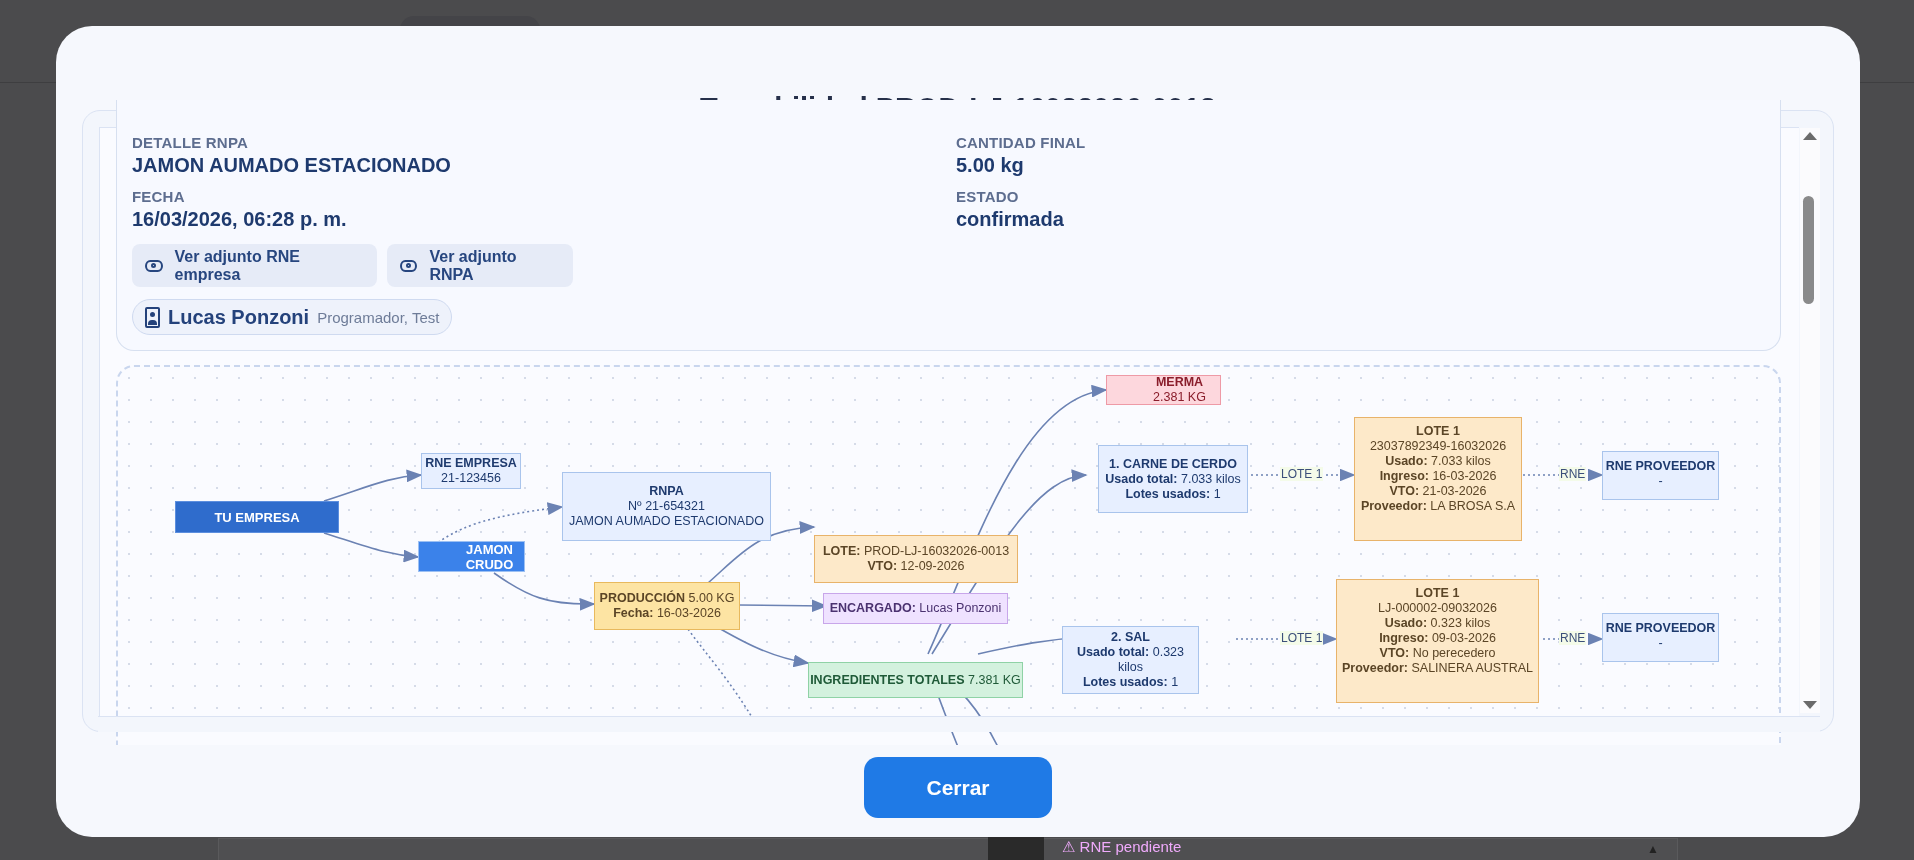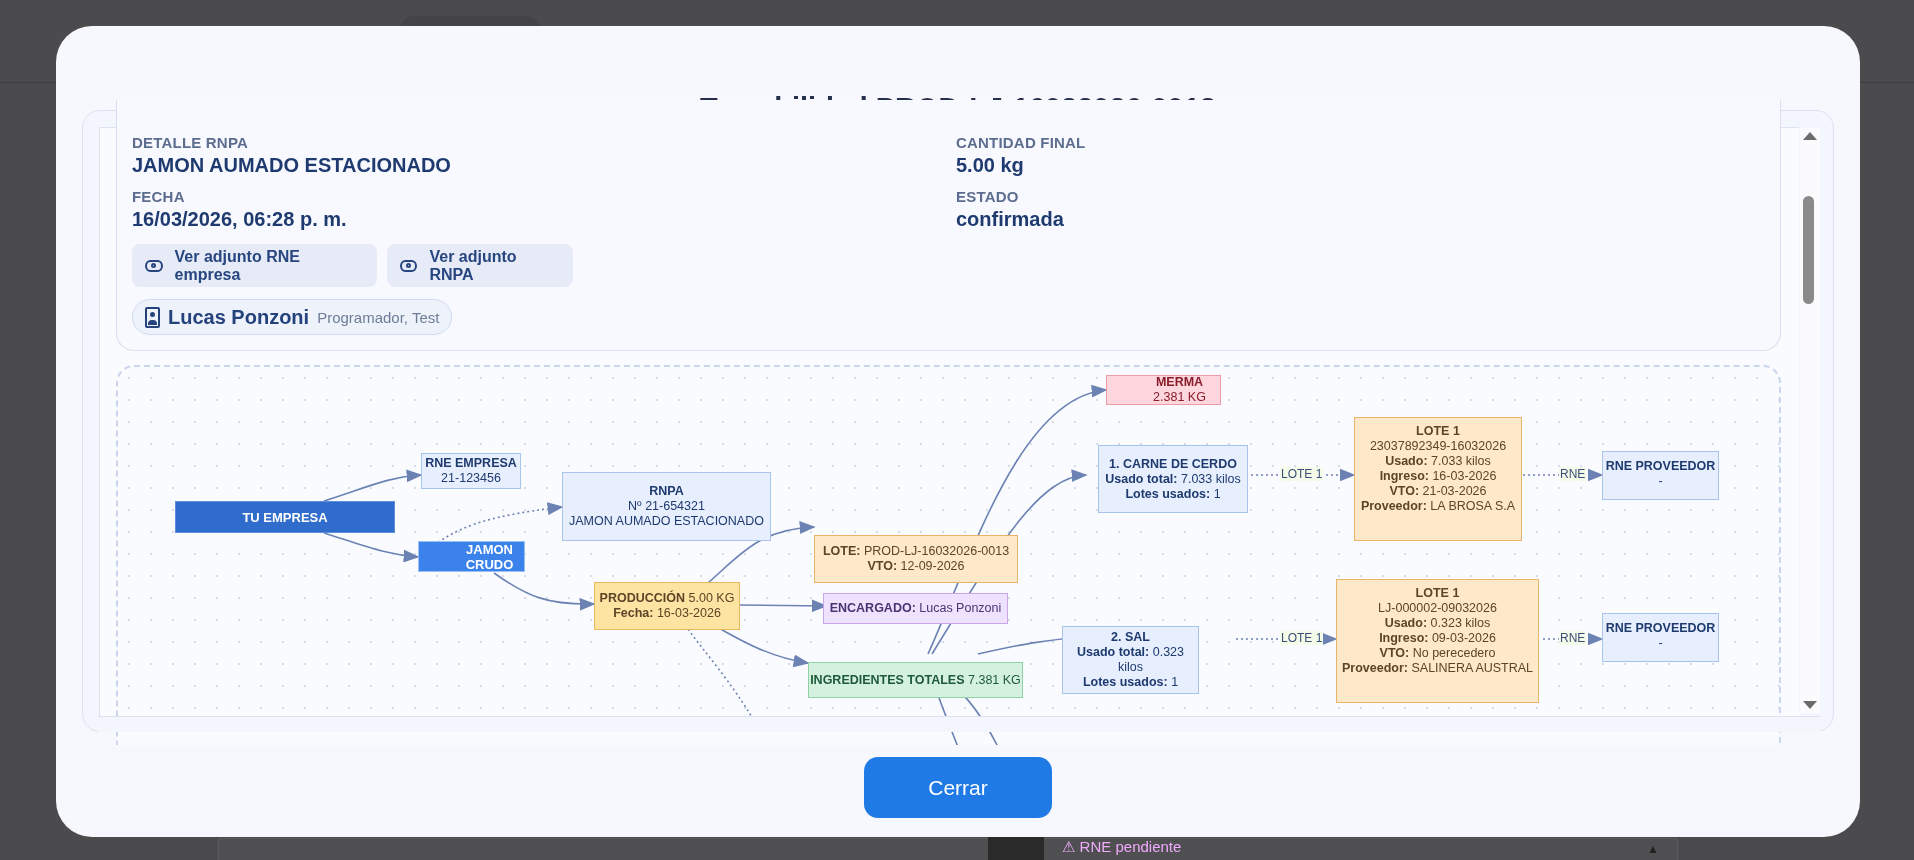--- a/index.html
+++ b/index.html
@@ -49,21 +49,21 @@
   .n-light { background: #e7efff; border: 1.5px solid #a9c4ec; color: #1e3a6e; }
   .n-light .t { font-weight: 700; color: #1e3a6e; }
   .n-lote { background: #fde9c9; border: 1.5px solid #e8b36a; color: #5b4526; }
   .n-prod { background: #fde4a3; border: 1.5px solid #e8b95d; color: #5b4526; }
   .n-purple { background: #efe2ff; border: 1.5px solid #c8a6ea; color: #4b3270; }
   .n-green { background: #d3f1de; border: 1.5px solid #8fd2a6; color: #1f5a38; }
   .n-red { background: #fdd7dd; border: 1.5px solid #ee9aa6; color: #8a1d2b; }
 
   .edge-label { position: absolute; font-size: 12px; color: #3b4f7a; background: #f4fbe9; padding: 0 1px; }
 
-  .btn-close { position: absolute; left: 864px; top: 757px; width: 188px; height: 61px; background: #1f7ae6; border-radius: 14px; color: #fff; font-size: 21px; font-weight: 400; display: flex; align-items: center; justify-content: center; }
+  .btn-close { position: absolute; left: 864px; top: 757px; width: 188px; height: 61px; background: #1f7ae6; border-radius: 14px; color: #fff; font-size: 21px; font-weight: 700; display: flex; align-items: center; justify-content: center; }
 </style>
 </head>
 <body>
 
 <div class="bg-app">
   <div class="bg-top"></div>
   <div class="bg-pill"></div>
   <div class="bg-bottom-card"></div>
   <div class="bg-bottom-icon"></div>
   <div class="bg-bottom-text">⚠ RNE pendiente</div>
@@ -149,21 +149,21 @@
       <path d="M1405,108 L1484,108" stroke-dasharray="2,3" marker-end="url(#arr)"></path>
       <path d="M1425,272 L1484,272" stroke-dasharray="2,3" marker-end="url(#arr)"></path>
     </g>
   </svg>
 
   <div class="edge-label" style="left:1162px;top:100px;">LOTE 1</div>
   <div class="edge-label" style="left:1162px;top:264px;">LOTE 1</div>
   <div class="edge-label" style="left:1441px;top:100px;">RNE</div>
   <div class="edge-label" style="left:1441px;top:264px;">RNE</div>
 
-  <div class="node n-blue-dark" style="left:57px;top:134px;width:220px;height:32px;">TU EMPRESA</div>
+  <div class="node n-blue-dark" style="left:57px;top:134px;width:164px;height:32px;">TU EMPRESA</div>
 
   <div class="node n-light" style="left:303px;top:86px;width:100px;height:36px;">
     <span class="t">RNE EMPRESA</span>
     <span>21-123456</span>
   </div>
 
   <div class="node n-blue" style="left:300px;top:174px;width:107px;height:31px;padding-left:36px;">JAMON CRUDO</div>
 
   <div class="node n-light" style="left:444px;top:105px;width:209px;height:69px;">
     <span class="t">RNPA</span>

